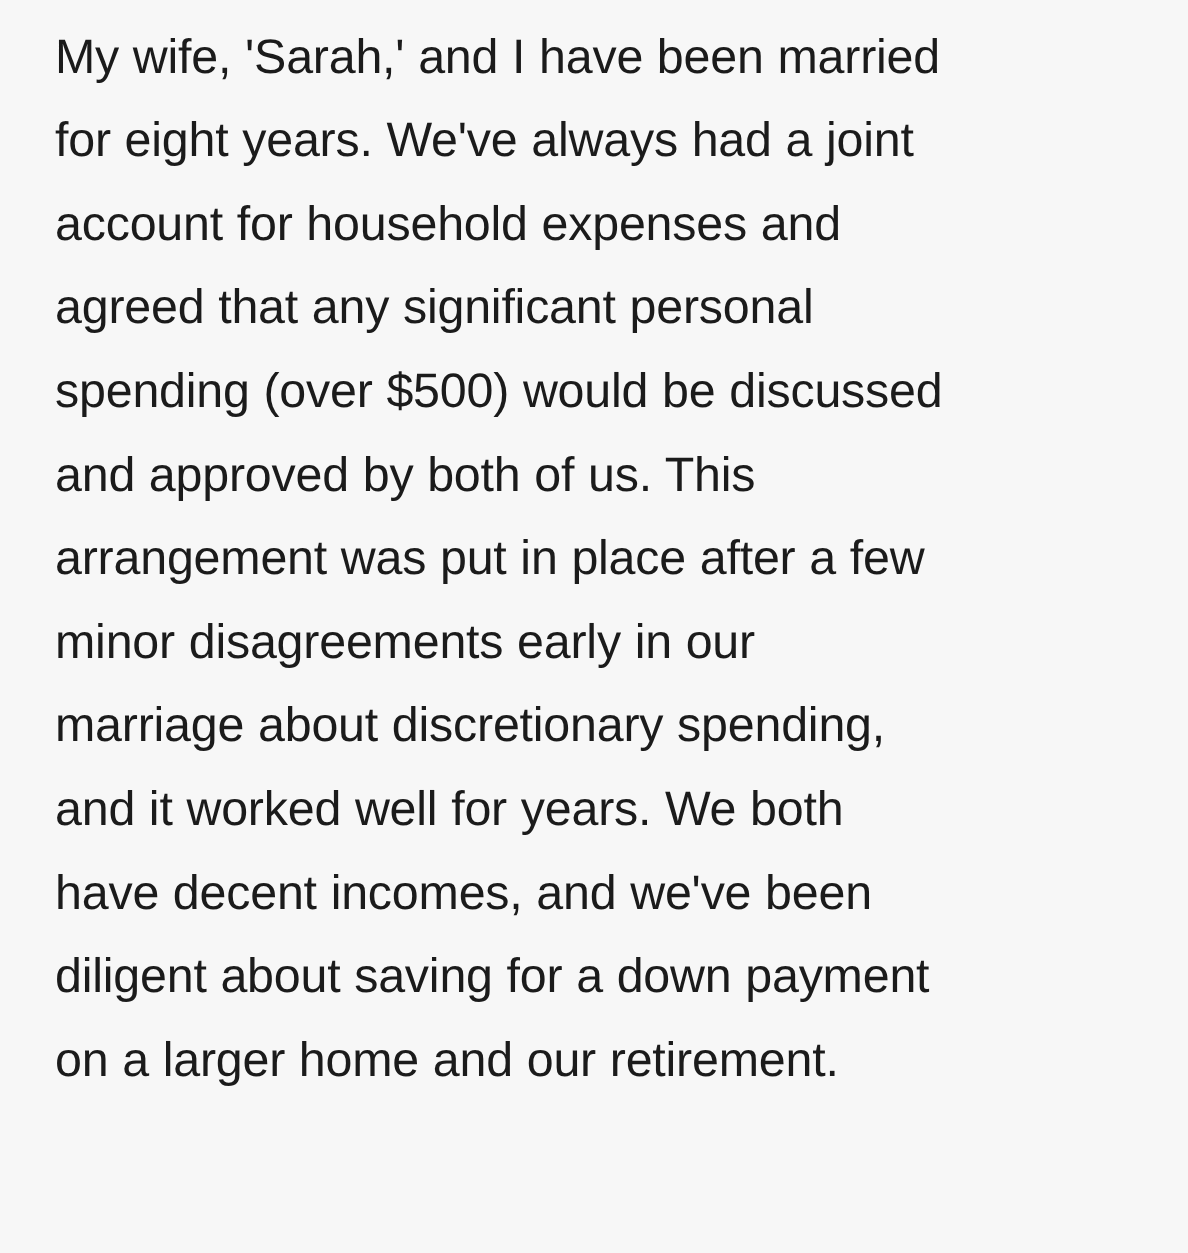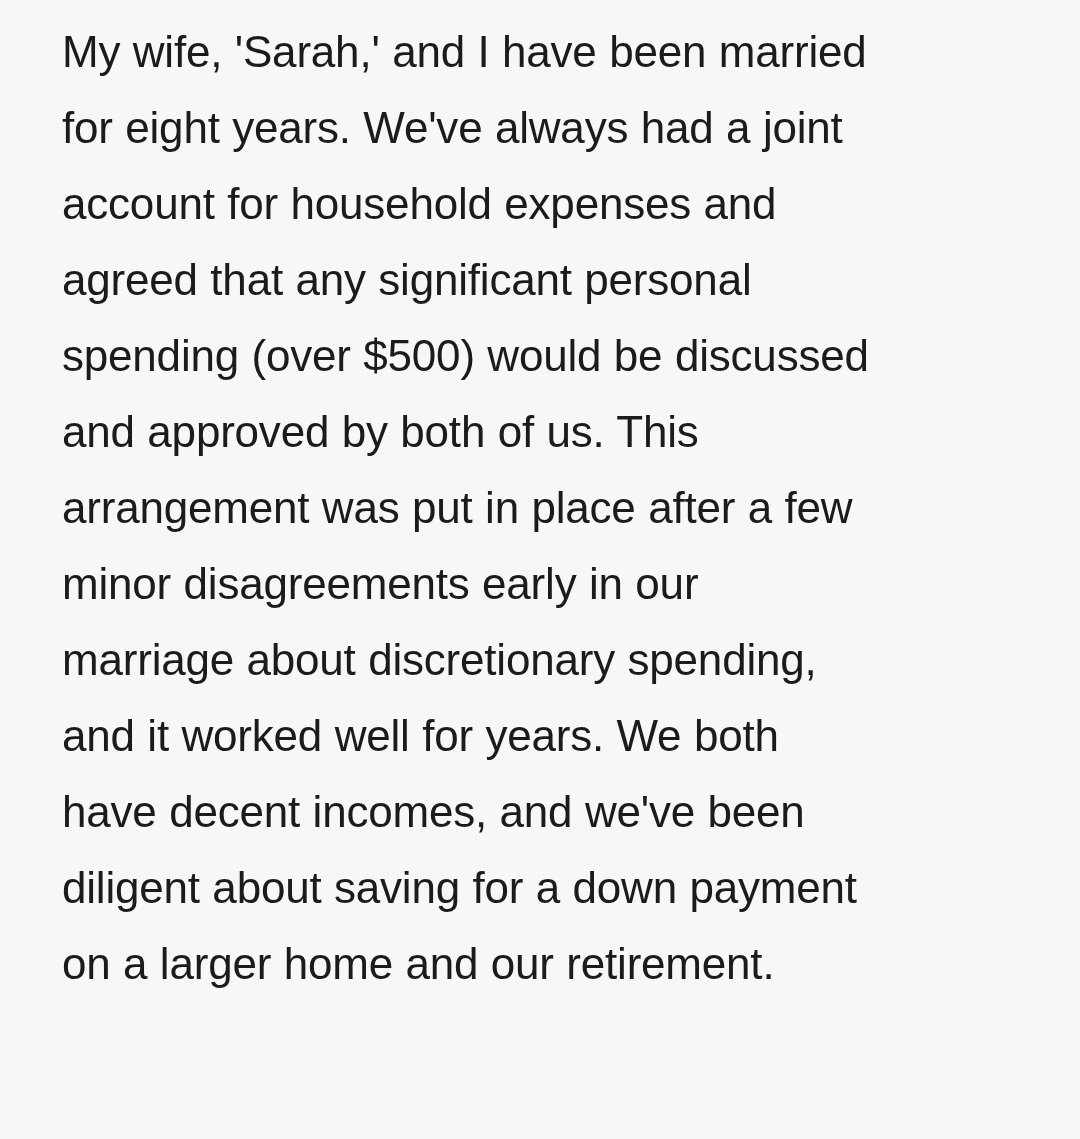--- a/index.html
+++ b/index.html
@@ -12,21 +12,20 @@
     background: #f7f7f7;
     font-family: "Liberation Sans", sans-serif;
     overflow: hidden;
   }
   .page {
     width: 917px;
     height: 1139px;
     background: #f7f7f7;
     box-sizing: border-box;
     padding: 0px 55px 0px 50px;
-    margin-left: 12px;
   }
   .body-text {
     margin: 0;
     padding-top: 14px;
     font-size: 44px;
     line-height: 76px;
     color: #1b1b1b;
     font-weight: 400;
     letter-spacing: -0.2px;
     word-spacing: 0.5px;

